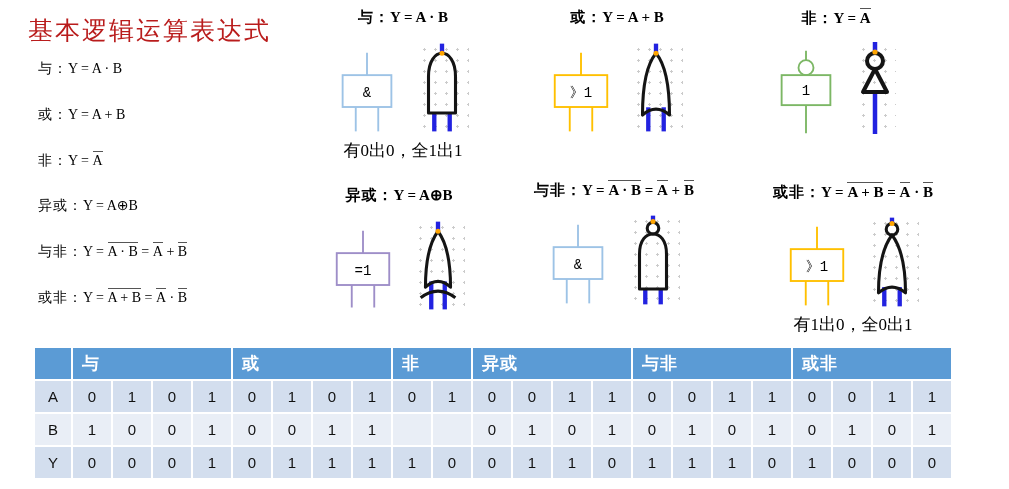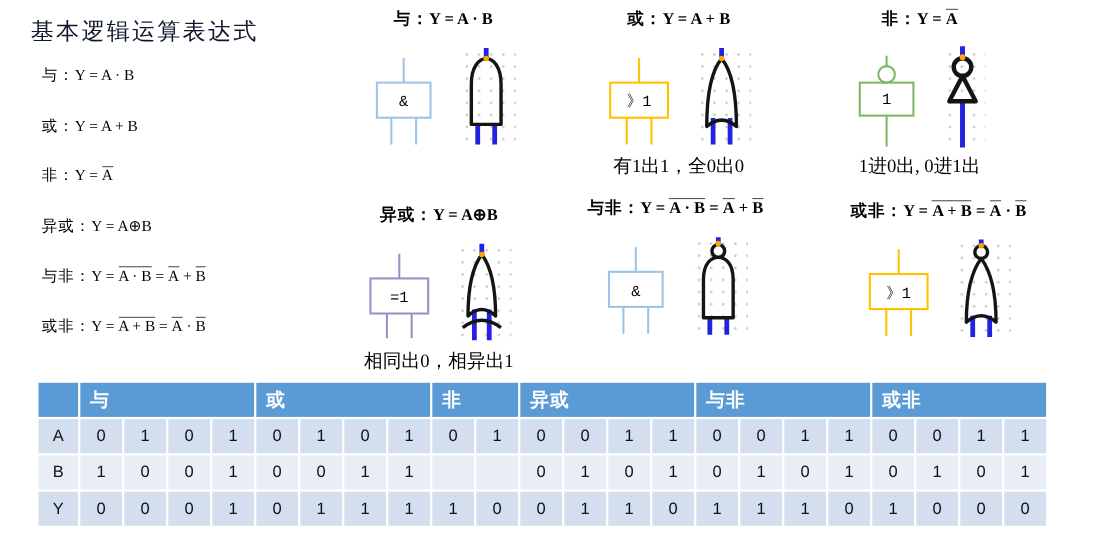--- a/index.html
+++ b/index.html
@@ -2,21 +2,21 @@
 <html style="--pin-blue: #2222E0; --junction-orange: #FFA500; --gate-black: #141414; --iec-and: #9DC3E6; --iec-or: #FFC000; --iec-not: #7CB765; --iec-xor: #9E8EC8; --grid-dot: #cbcbcb; --table-header-bg: #5B9BD5; --table-row-dark: #D3DEEE; --table-row-light: #E9EEF6;"><head>
 <meta charset="utf-8">
 <style>
   * { margin: 0; padding: 0; box-sizing: border-box; }
   html, body { width: 1009px; height: 489px; background: #fff; overflow: hidden; }
   body { font-family: "Liberation Serif", serif; position: relative; color: #000; }
 
   
   .page-title {
     position: absolute; left: 28px; top: 14px;
-    font-size: 21px; letter-spacing: 2px; color: #0f172a; font-weight: 500;
+    font-size: 25px; letter-spacing: 2px; color: #b91c1c; font-weight: 500;
   }
 
   
   .expr-list { position: absolute; left: 38px; top: 60px; }
   .expr-item { height: 45.5px; font-size: 14px; white-space: nowrap; }
   .expr-label { letter-spacing: 1px; }
   .expr-formula, .gh-expr { font-family: Liberation Serif, serif; }
 
   
   .bar { border-top: 1.6px solid #555; display: inline-block; line-height: 1.15; padding-top: 1px; }
@@ -106,20 +106,21 @@
     <div class="grid-bg">
       <svg class="ansi" viewBox="0 0 56 96">
         <line class="pin" x1="28" y1="2" x2="28" y2="13"></line>
         <line class="pin" x1="20" y1="74" x2="20" y2="93"></line>
           <line class="pin" x1="36" y1="74" x2="36" y2="93"></line>
         <path class="g-body" d="M14 74 V36 C14 20 21 12 28 12 C35 12 42 20 42 36 V74 Z"></path>
         <circle class="dot" cx="28" cy="12" r="2.6"></circle>
       </svg>
     </div>
   </div>
+  <div class="gate-rule">有0出0，全1出1</div>
 </div>
 
 <div class="gate-section" id="sec-or">
   <div class="gate-header"><span class="gh-label">或：</span><span class="gh-expr"><span>Y = A + B</span></span></div>
   <div class="symbols">
     <svg class="iec c-or" viewBox="0 0 64 92">
       <line x1="32" y1="4" x2="32" y2="28"></line>
         <rect x="4" y="28" width="56" height="34"></rect>
       <line x1="20" y1="62" x2="20" y2="88"></line>
         <line x1="44" y1="62" x2="44" y2="88"></line>
@@ -128,21 +129,20 @@
     <div class="grid-bg">
       <svg class="ansi" viewBox="0 0 56 96">
         <line class="pin" x1="28" y1="2" x2="28" y2="13"></line>
         <line class="pin" x1="20" y1="68" x2="20" y2="93"></line>
           <line class="pin" x1="36" y1="68" x2="36" y2="93"></line>
         <path class="g-body" d="M14 76 C14 48 18 24 28 12 C38 24 42 48 42 76 Q28 64 14 76 Z"></path>
         <circle class="dot" cx="28" cy="12" r="2.6"></circle>
       </svg>
     </div>
   </div>
-  <div class="gate-rule">有1出1，全0出0</div>
 </div>
 
 <div class="gate-section" id="sec-not">
   <div class="gate-header"><span class="gh-label">非：</span><span class="gh-expr"><span>Y = </span><span class="bar">A</span></span></div>
   <div class="symbols">
     <svg class="iec c-not" viewBox="0 0 64 92">
       <line x1="32" y1="2" x2="32" y2="12"></line>
         <circle cx="32" cy="20" r="8"></circle>
       <rect x="6" y="28" width="52" height="32"></rect>
       <line x1="32" y1="60" x2="32" y2="90"></line>
@@ -151,21 +151,20 @@
     <div class="grid-bg">
       <svg class="ansi narrow" viewBox="0 0 40 96">
         <line class="pin" x1="20" y1="2" x2="20" y2="13"></line>
         <line class="pin" x1="20" y1="53" x2="20" y2="94"></line>
         <circle class="g-body thick" cx="20" cy="21" r="8"></circle>
         <path class="g-body thick" d="M20 29 L8 52 L32 52 Z"></path>
         <circle class="dot" cx="20" cy="12" r="2.6"></circle>
       </svg>
     </div>
   </div>
-  <div class="gate-rule">1进0出, 0进1出</div>
 </div>
 
 <div class="gate-section" id="sec-xor">
   <div class="gate-header"><span class="gh-label">异或：</span><span class="gh-expr"><span>Y = A⊕B</span></span></div>
   <div class="symbols">
     <svg class="iec c-xor" viewBox="0 0 64 92">
       <line x1="32" y1="4" x2="32" y2="28"></line>
         <rect x="4" y="28" width="56" height="34"></rect>
       <line x1="20" y1="62" x2="20" y2="86"></line>
         <line x1="44" y1="62" x2="44" y2="86"></line>
@@ -175,21 +174,20 @@
       <svg class="ansi" viewBox="0 0 56 96">
         <line class="pin" x1="28" y1="2" x2="28" y2="13"></line>
         <line class="pin" x1="21" y1="64" x2="21" y2="93"></line>
           <line class="pin" x1="35" y1="64" x2="35" y2="93"></line>
         <path class="g-body" d="M15 70 C15 46 19 24 28 12 C37 24 41 46 41 70 Q28 58 15 70 Z"></path>
         <path class="g-body" d="M10 81 Q28 67 46 81"></path>
         <circle class="dot" cx="28" cy="12" r="2.6"></circle>
       </svg>
     </div>
   </div>
-  <div class="gate-rule">相同出0，相异出1</div>
 </div>
 
 <div class="gate-section" id="sec-nand">
   <div class="gate-header"><span class="gh-label">与非：</span><span class="gh-expr"><span>Y = </span><span class="bar">A · B</span><span> = </span><span class="bar">A</span><span> + </span><span class="bar">B</span></span></div>
   <div class="symbols">
     <svg class="iec c-and" viewBox="0 0 64 92">
       <line x1="32" y1="4" x2="32" y2="28"></line>
         <rect x="6" y="28" width="52" height="34"></rect>
       <line x1="20" y1="62" x2="20" y2="88"></line>
         <line x1="44" y1="62" x2="44" y2="88"></line>
@@ -222,20 +220,21 @@
       <svg class="ansi" viewBox="0 0 56 96">
         <line class="pin" x1="28" y1="2" x2="28" y2="8"></line>
         <line class="pin" x1="20" y1="74" x2="20" y2="94"></line>
           <line class="pin" x1="36" y1="74" x2="36" y2="94"></line>
         <circle class="g-body" cx="28" cy="14" r="6"></circle>
         <path class="g-body" d="M14 80 C14 54 19 32 28 20 C37 32 42 54 42 80 Q28 68 14 80 Z"></path>
         <circle class="dot" cx="28" cy="8" r="2.6"></circle>
       </svg>
     </div>
   </div>
+  <div class="gate-rule">有1出0，全0出1</div>
 </div>
 
 <div class="truth-table-wrap">
   <table class="truth">
     <colgroup>
         <col style="width: 36px;">
         <col style="width: 38px;">
         <col style="width: 38px;">
         <col style="width: 38px;">
         <col style="width: 38px;">

